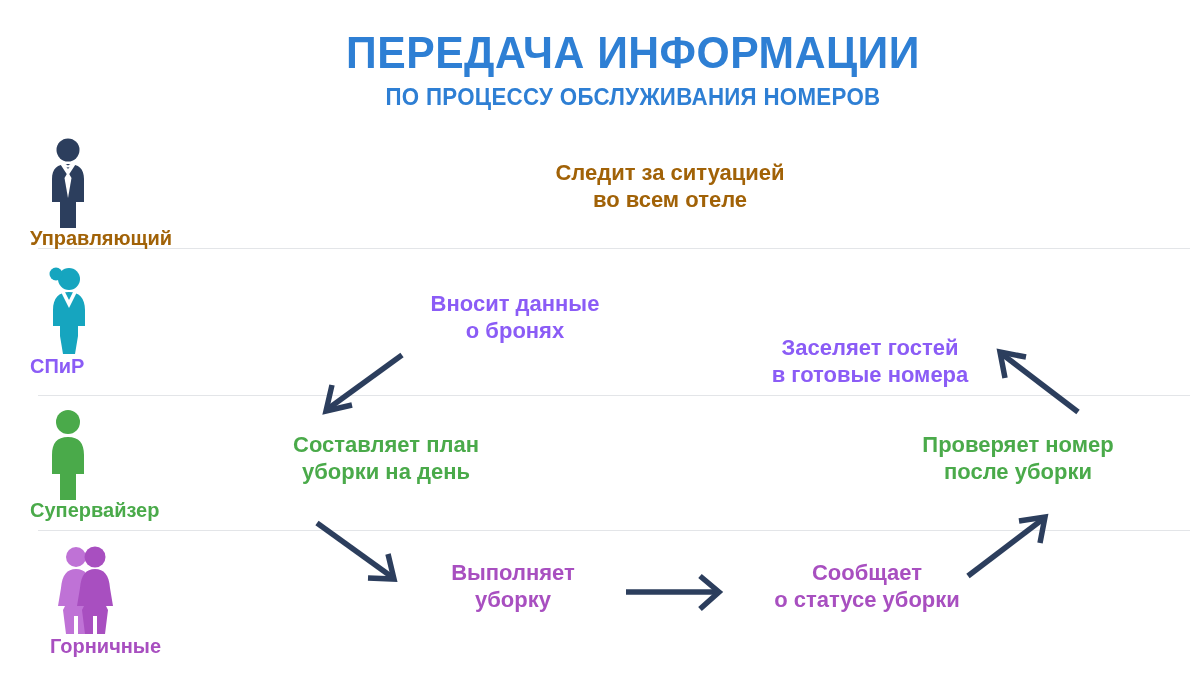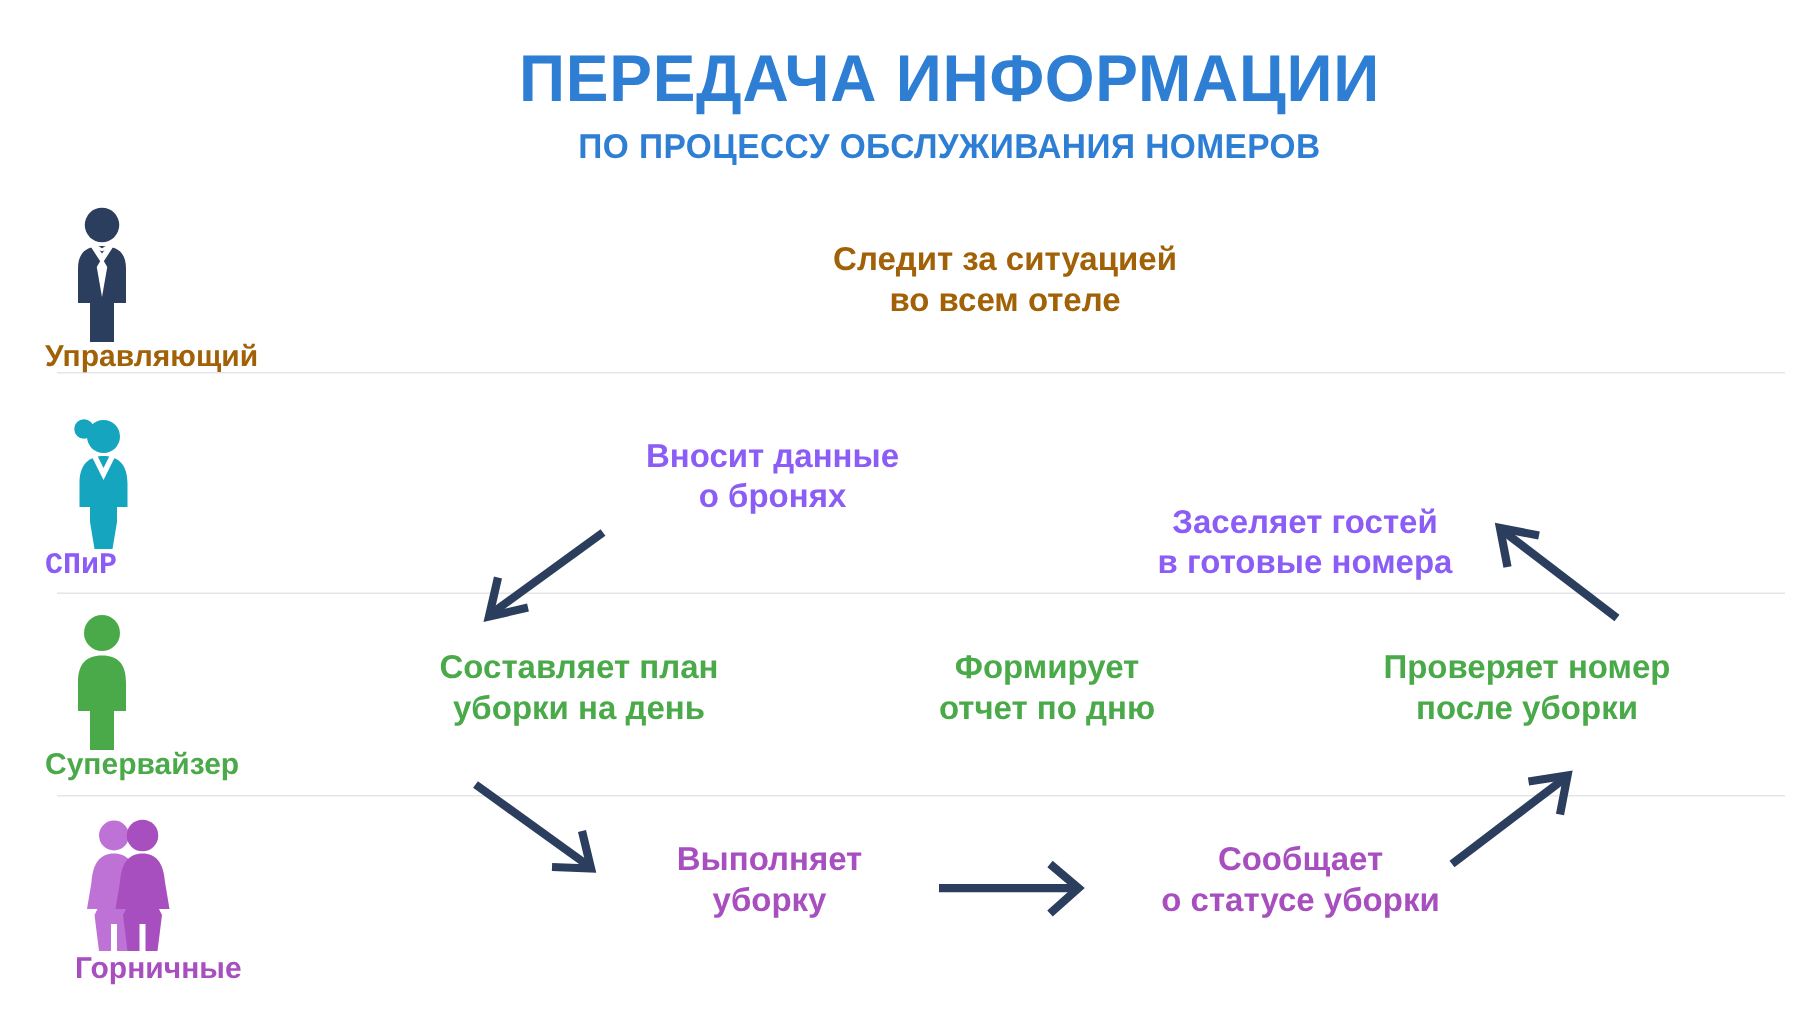--- a/index.html
+++ b/index.html
@@ -72,21 +72,21 @@
         <circle cx="38" cy="14" r="11.5" fill="#2c3e5d"></circle>
         <path d="M38 28 C27 28 22 33 22 43 L22 66 L30 66 L30 92 L46 92 L46 66 L54 66 L54 43 C54 33 49 28 38 28 Z" fill="#2c3e5d"></path>
         <path d="M30.5 28.5 L38 40 L45.5 28.5 L42.5 27 L38 33 L33.5 27 Z" fill="#ffffff"></path>
         <path d="M38 36 L41.5 42 L38 62 L34.5 42 Z" fill="#ffffff"></path>
         <path d="M33 26.5 L38 29.5 L43 26.5 L43 30 L38 31.5 L33 30 Z" fill="#ffffff"></path>
       </svg>
     </div>
     <div class="role-label c-navy">Управляющий</div>
   </div>
 
-  <div class="role" style="top:276px;font-family:Liberation Mono, monospace;">
+  <div class="role" style="top:264px;">
     <div class="role-icon">
       <svg width="92" height="92" viewBox="0 0 92 92" aria-hidden="true">
         <circle cx="39" cy="15" r="11" fill="#16a5bf"></circle>
         <circle cx="26" cy="10" r="6.5" fill="#16a5bf"></circle>
         <path d="M39 28 C29 28 23 34 23 46 L23 62 L30 62 L30 72 L33 90 L45 90 L48 72 L48 62 L55 62 L55 46 C55 34 49 28 39 28 Z" fill="#16a5bf"></path>
         <path d="M31 28 L39 44 L47 28 L43.5 27 L39 36 L34.5 27 Z" fill="#ffffff"></path>
         <rect x="36" y="40" width="6" height="24" fill="#ffffff" opacity="0"></rect>
       </svg>
     </div>
     <div class="role-label c-teal">СПиР</div>
@@ -149,22 +149,20 @@
 
   <div class="flow c-teal" style="left:370px;top:291px;width:290px;">Вносит данные
 о бронях</div>
 
   <div class="flow c-teal" style="left:715px;top:291px;width:310px;margin-top:44px;">Заселяет гостей
 в готовые номера</div>
 
   <div class="flow c-green" style="left:246px;top:432px;width:280px;">Составляет план
 уборки на день</div>
 
-  <div class="flow c-green" style="left:587px;top:432px;width:222px;">Формирует
-отчет по дню</div>
 
   <div class="flow c-green" style="left:880px;top:432px;width:276px;">Проверяет номер
 после уборки</div>
 
   <div class="flow c-purple" style="left:405px;top:560px;width:216px;">Выполняет
 уборку</div>
 
   <div class="flow c-purple" style="left:733px;top:560px;width:268px;">Сообщает
 о статусе уборки</div>
 

